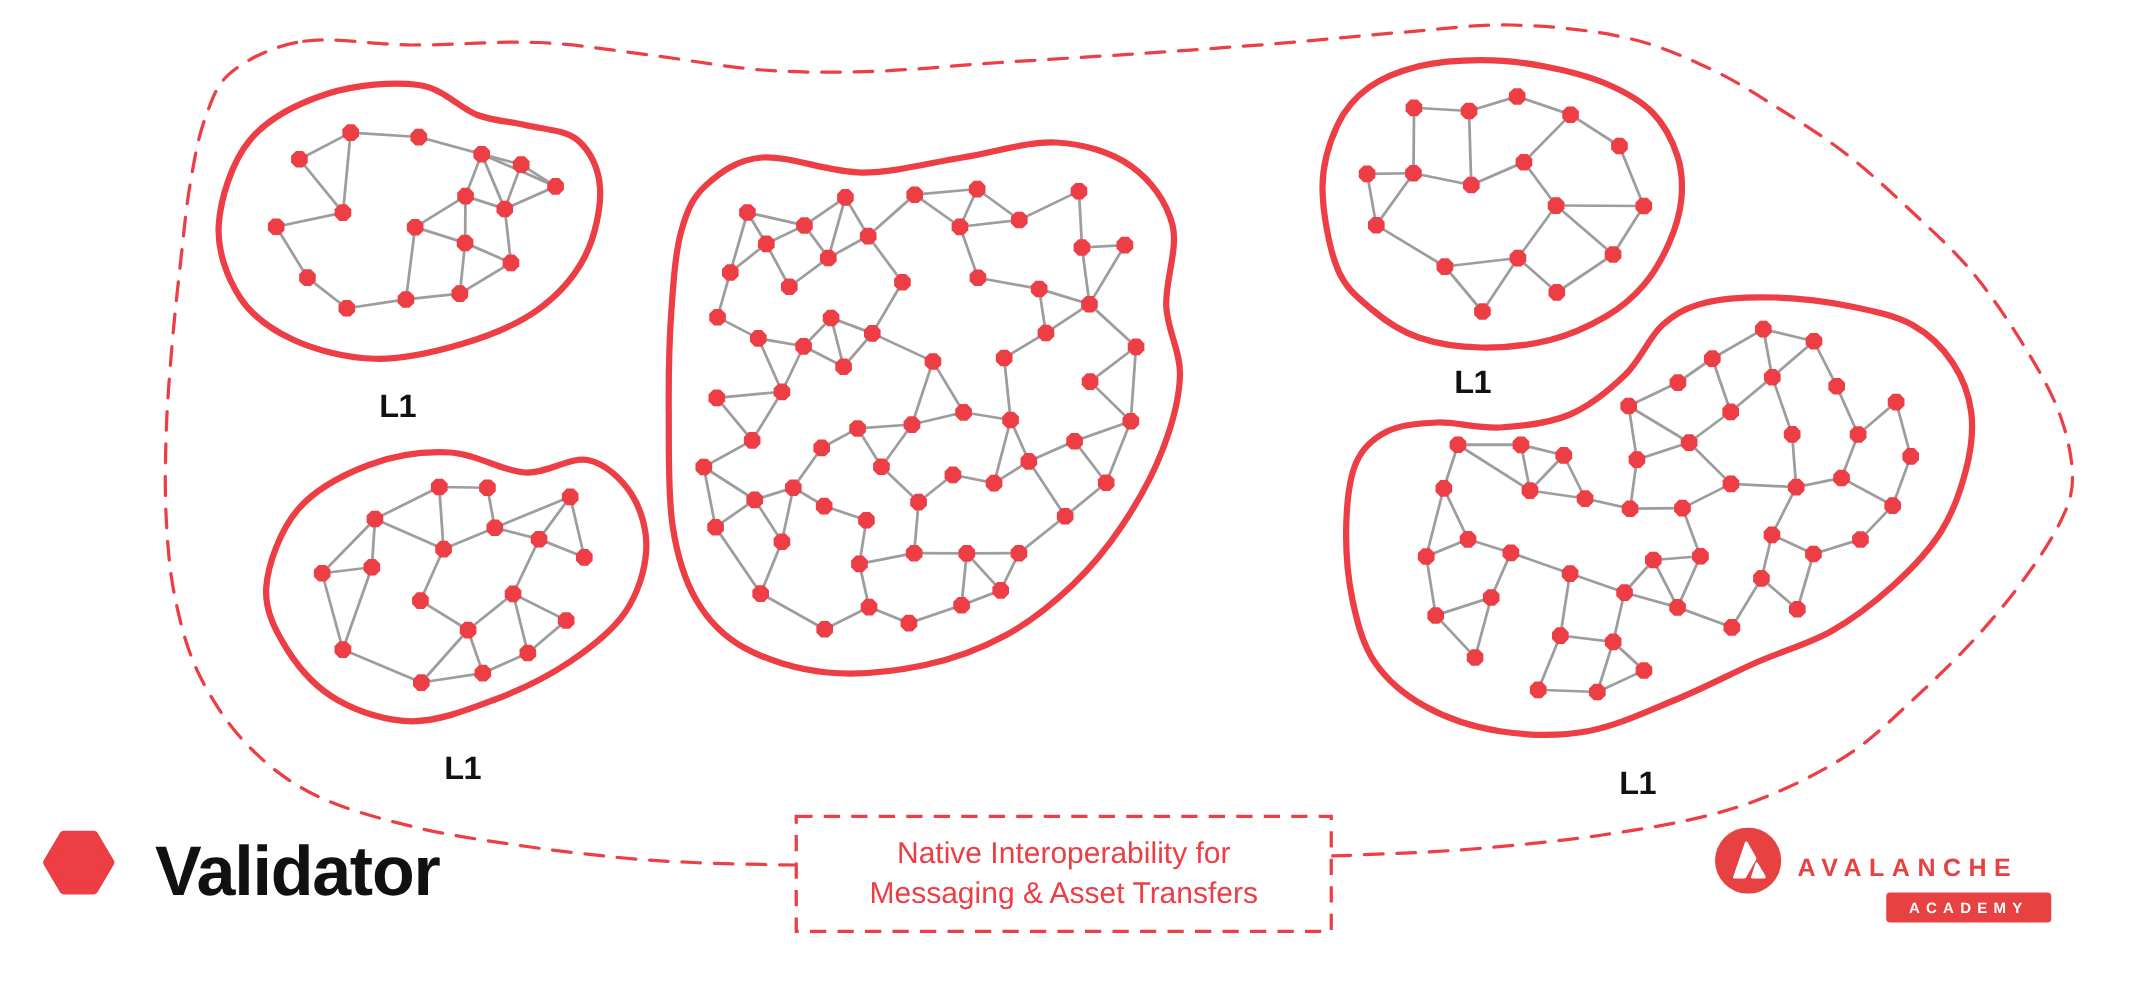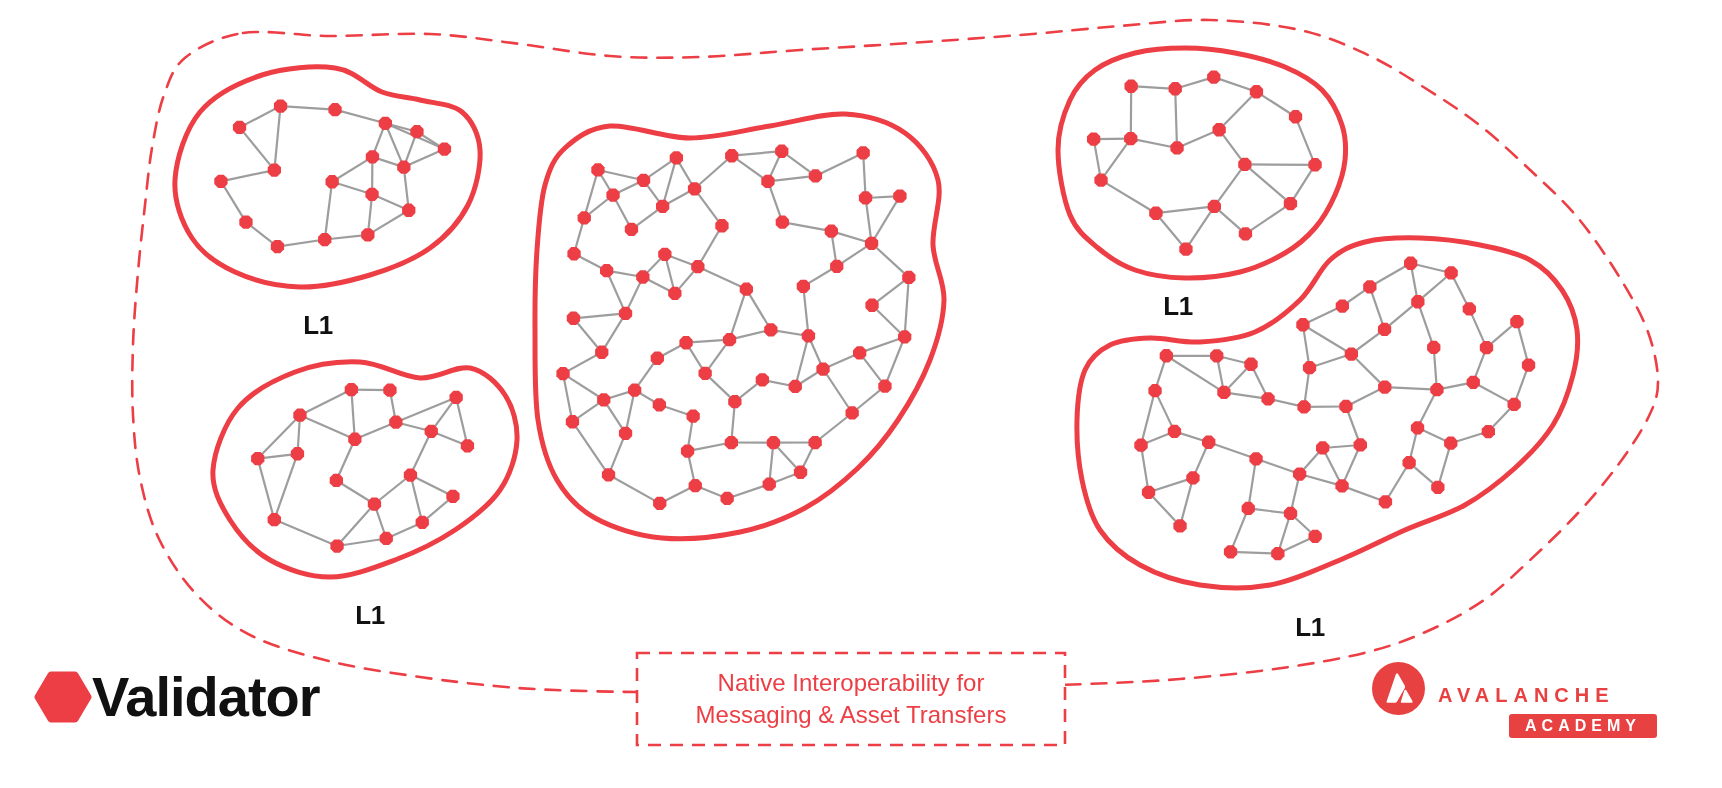--- a/index.html
+++ b/index.html
@@ -6,37 +6,37 @@
   .stage{
     position:relative;width:1722px;height:788px;background:#fff;overflow:hidden;
     font-family:"Liberation Sans",sans-serif;
   }
   #diagram{position:absolute;left:0;top:0;}
   .cluster-label{
     position:absolute;transform:translate(-50%,-50%);
     font-size:26px;font-weight:700;color:var(--ink,#111);white-space:nowrap;
     letter-spacing:-0.5px;
   }
-  .legend{position:absolute;left:34px;top:664px;display:flex;align-items:center;gap:0;}
+  .legend{position:absolute;left:34px;top:664px;display:flex;align-items:flex-start;gap:32px;}
   .legend-hex{width:58px;height:52px;flex:0 0 auto;}
   .legend-text{font-size:56px;font-weight:700;color:var(--ink,#111);letter-spacing:-1px;}
   .interop-label{
     position:absolute;left:637px;top:653px;width:428px;height:92px;
     display:flex;flex-direction:column;justify-content:center;align-items:center;
     text-align:center;color:var(--red,#ec3e44);font-size:24px;font-weight:400;line-height:1.32;
   }
   .logo-mark{position:absolute;left:1372px;top:662px;width:53px;height:53px;}
   .logo-brand{
     position:absolute;left:1438px;top:684px;
     font-size:20px;font-weight:700;color:var(--logo-red,#e84142);letter-spacing:6px;white-space:nowrap;
   }
   .logo-chip{
-    position:absolute;left:1509px;top:714px;width:148px;height:24px;
+    position:absolute;left:1509px;top:714px;width:132px;height:24px;
     background:var(--logo-red,#e84142);border-radius:3px;color:#fff;
-    font-size:16px;font-weight:700;letter-spacing:5px;
+    font-size:12px;font-weight:700;letter-spacing:5px;
     display:flex;align-items:center;justify-content:center;padding-left:0;box-sizing:border-box;
   }
 </style>
 </head>
 <body>
 
 <div class="stage" id="stage">
 
   <svg id="diagram" width="1722" height="788" viewBox="0 0 1722 788">
     <path id="outer-boundary" fill="none" stroke-width="2.6" stroke-dasharray="15 11" stroke-linecap="round" d="M 243 33 C 267.0 29.5 298.8 35.8 330 36 C 361.2 36.2 398.3 32.7 430 34 C 461.7 35.3 490.0 40.3 520 44 C 550.0 47.7 580.0 53.8 610 56 C 640.0 58.2 668.3 58.0 700 57 C 731.7 56.0 765.0 52.3 800 50 C 835.0 47.7 873.3 45.5 910 43 C 946.7 40.5 985.0 37.8 1020 35 C 1055.0 32.2 1088.3 28.5 1120 26 C 1151.7 23.5 1180.0 19.3 1210 20 C 1240.0 20.7 1273.7 24.2 1300 30 C 1326.3 35.8 1347.2 45.3 1368 55 C 1388.8 64.7 1406.7 76.5 1425 88 C 1443.3 99.5 1460.8 110.7 1478 124 C 1495.2 137.3 1511.3 152.3 1528 168 C 1544.7 183.7 1562.7 199.7 1578 218 C 1593.3 236.3 1608.3 259.0 1620 278 C 1631.7 297.0 1641.7 314.7 1648 332 C 1654.3 349.3 1658.0 367.7 1658 382 C 1658.0 396.3 1654.7 404.2 1648 418 C 1641.3 431.8 1629.7 449.2 1618 465 C 1606.3 480.8 1593.0 496.8 1578 513 C 1563.0 529.2 1543.7 547.5 1528 562 C 1512.3 576.5 1500.3 588.7 1484 600 C 1467.7 611.3 1449.3 621.3 1430 630 C 1410.7 638.7 1392.7 645.7 1368 652 C 1343.3 658.3 1313.3 663.5 1282 668 C 1250.7 672.5 1212.7 676.3 1180 679 C 1147.3 681.7 1119.3 682.7 1086 684 C 1052.7 685.3 1019.3 686.0 980 687 C 940.7 688.0 893.3 689.2 850 690 C 806.7 690.8 755.5 691.7 720 692 C 684.5 692.3 664.5 692.3 637 692 C 609.5 691.7 578.7 691.0 555 690 C 531.3 689.0 517.5 688.2 495 686 C 472.5 683.8 447.0 681.0 420 677 C 393.0 673.0 361.0 668.8 333 662 C 305.0 655.2 274.7 647.2 252 636 C 229.3 624.8 212.5 611.2 197 595 C 181.5 578.8 168.5 558.5 159 539 C 149.5 519.5 144.3 498.7 140 478 C 135.7 457.3 134.2 437.2 133 415 C 131.8 392.8 132.2 368.8 133 345 C 133.8 321.2 136.0 295.3 138 272 C 140.0 248.7 142.7 225.7 145 205 C 147.3 184.3 148.8 166.3 152 148 C 155.2 129.7 158.3 110.2 164 95 C 169.7 79.8 172.8 67.3 186 57 C 199.2 46.7 219.0 36.5 243 33 Z" stroke="#ec3e44"></path>

